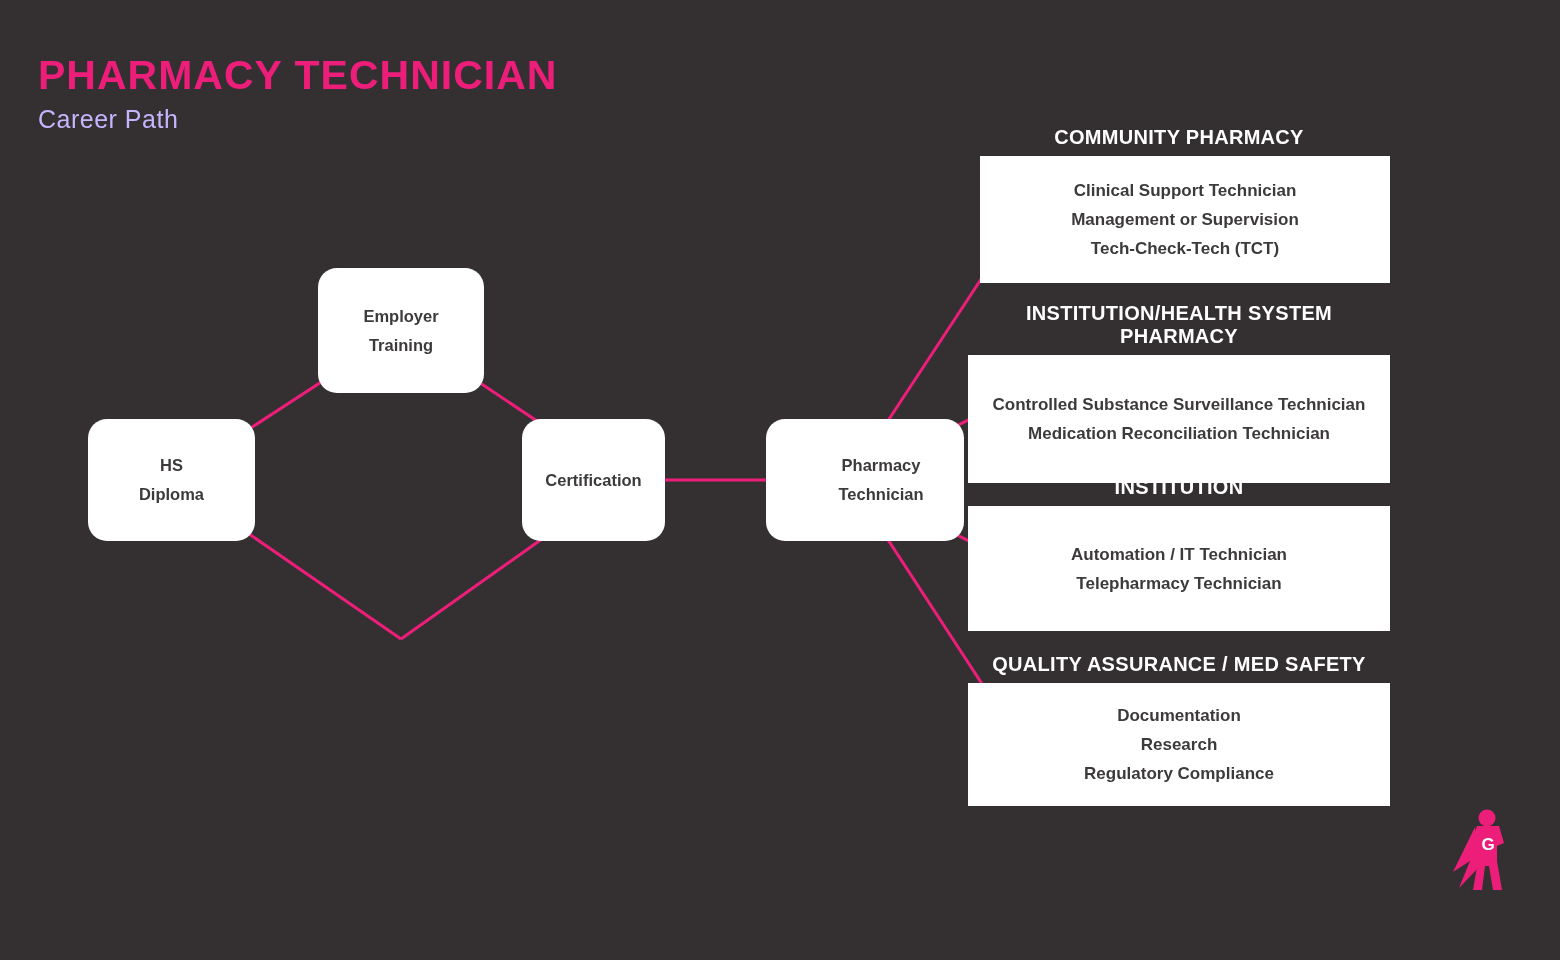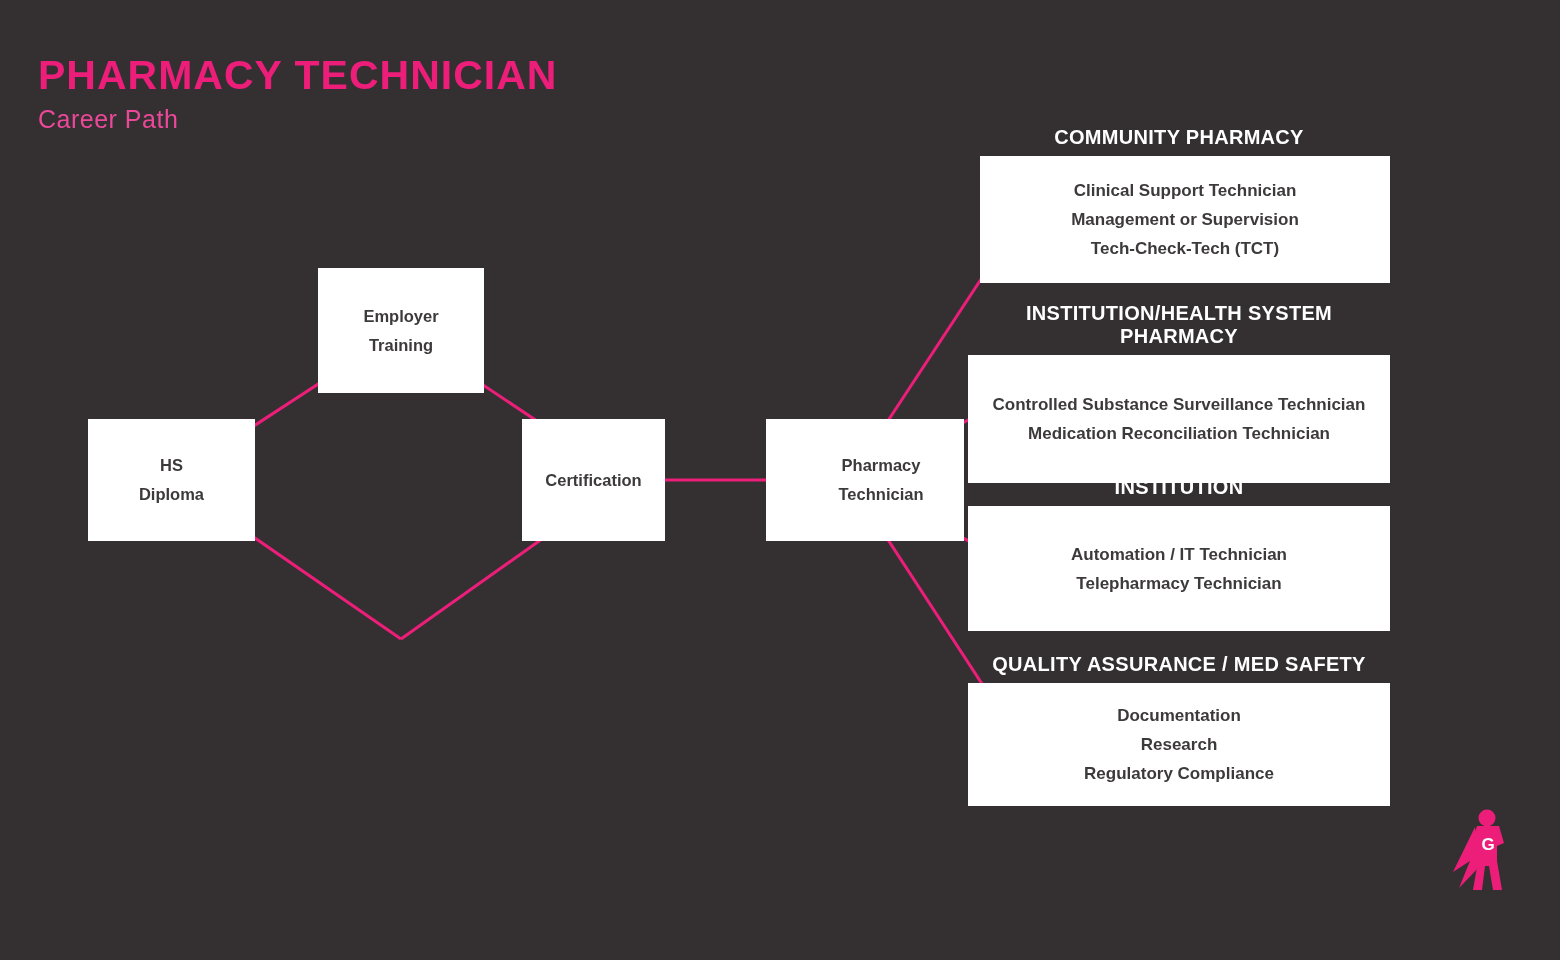--- a/index.html
+++ b/index.html
@@ -16,21 +16,21 @@
   .header { position: absolute; left: 38px; top: 52px; }
   .page-title {
     margin: 0;
     color: #EC1E79;
     font-size: 41px;
     font-weight: bold;
     letter-spacing: 1px;
   }
   .page-subtitle {
     margin: 6px 0 0 0;
-    color: #ec4899;
+    color: #c4b5fd;
     font-size: 25px;
     font-weight: normal;
     letter-spacing: 0.5px;
   }
 
   
   .connectors { position: absolute; left: 0; top: 0; width: 1560px; height: 960px; z-index: 1; }
   .connectors line { stroke: #EC1E79; stroke-width: 3; }
 
   
@@ -39,20 +39,21 @@
     z-index: 2;
     background: #FFFFFF;
     display: flex;
     align-items: center;
     justify-content: center;
     text-align: center;
     color: #3D3A3B;
     font-size: 16.5px;
     line-height: 29px;
     font-weight: 600;
+    border-radius: 19px;
   }
   .flow-box span { white-space: pre-line; }
 
   
   .category { position: absolute; left: 968px; width: 422px; z-index: 2; }
   .cat-title {
     margin: 0 0 0 0;
     color: #FFFFFF;
     text-align: center;
     font-size: 20px;

